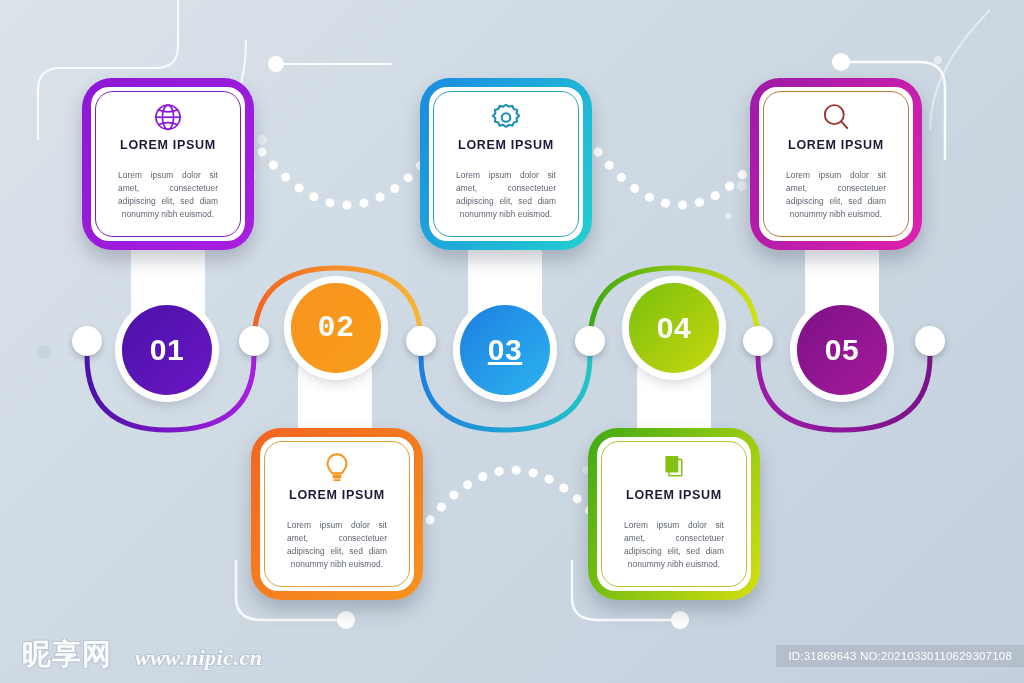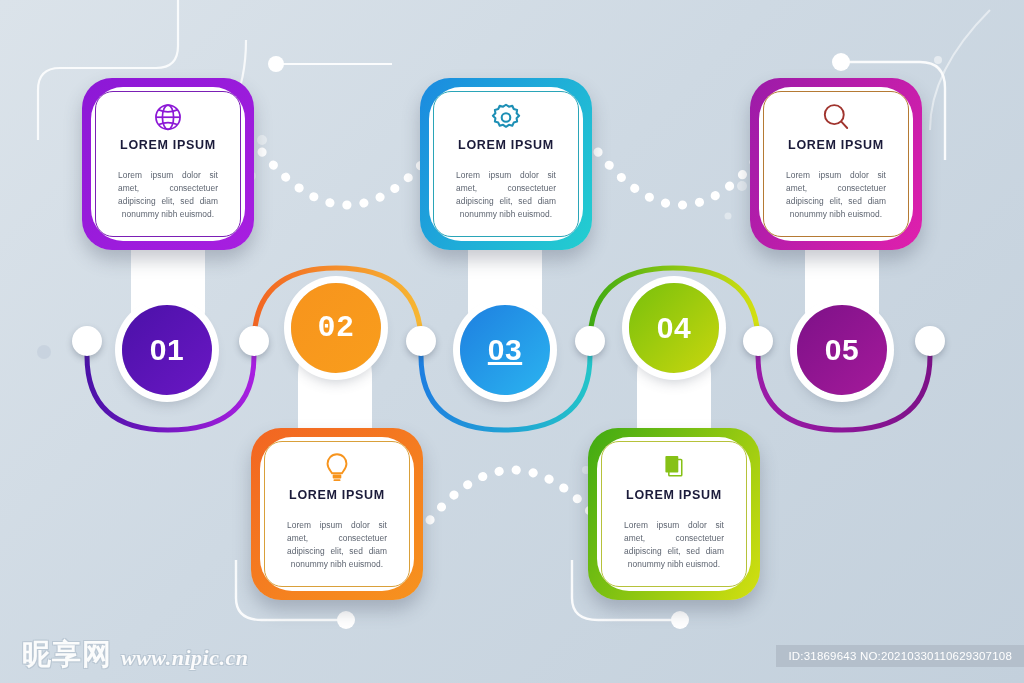--- a/index.html
+++ b/index.html
@@ -32,21 +32,21 @@
     height: 172px;
     border-radius: 30px;
     padding: 0;
     box-sizing: border-box;
     box-shadow: 0 10px 18px rgba(60,70,90,0.28);
   }
   .card-inner {
     position: absolute;
     left: 9px; top: 9px; right: 9px; bottom: 9px;
     background: #ffffff;
-    border-radius: 32px;
+    border-radius: 18px;
     box-sizing: border-box;
     display: flex;
     flex-direction: column;
     align-items: center;
     justify-content: center;
     padding: 13px 11px 8px 11px;
   }
   .card-inner::after {
     content: "";
     position: absolute;
@@ -125,21 +125,21 @@
     box-shadow: 0 3px 6px rgba(60,70,90,0.30);
   }
 
   
   .watermark {
     position: absolute;
     left: 22px;
     bottom: 14px;
     display: flex;
     align-items: flex-end;
-    gap: 9px;
+    gap: 23px;
     opacity: 0.92;
   }
   .wm-cn {
     font-family: "DejaVu Sans", sans-serif;
     font-size: 29px;
     font-weight: bold;
     color: #ffffff;
     letter-spacing: 1px;
     text-shadow: 1px 1px 0 #b9c6d2, -1px 1px 0 #b9c6d2, 1px -1px 0 #b9c6d2, -1px -1px 0 #b9c6d2;
     line-height: 1;

